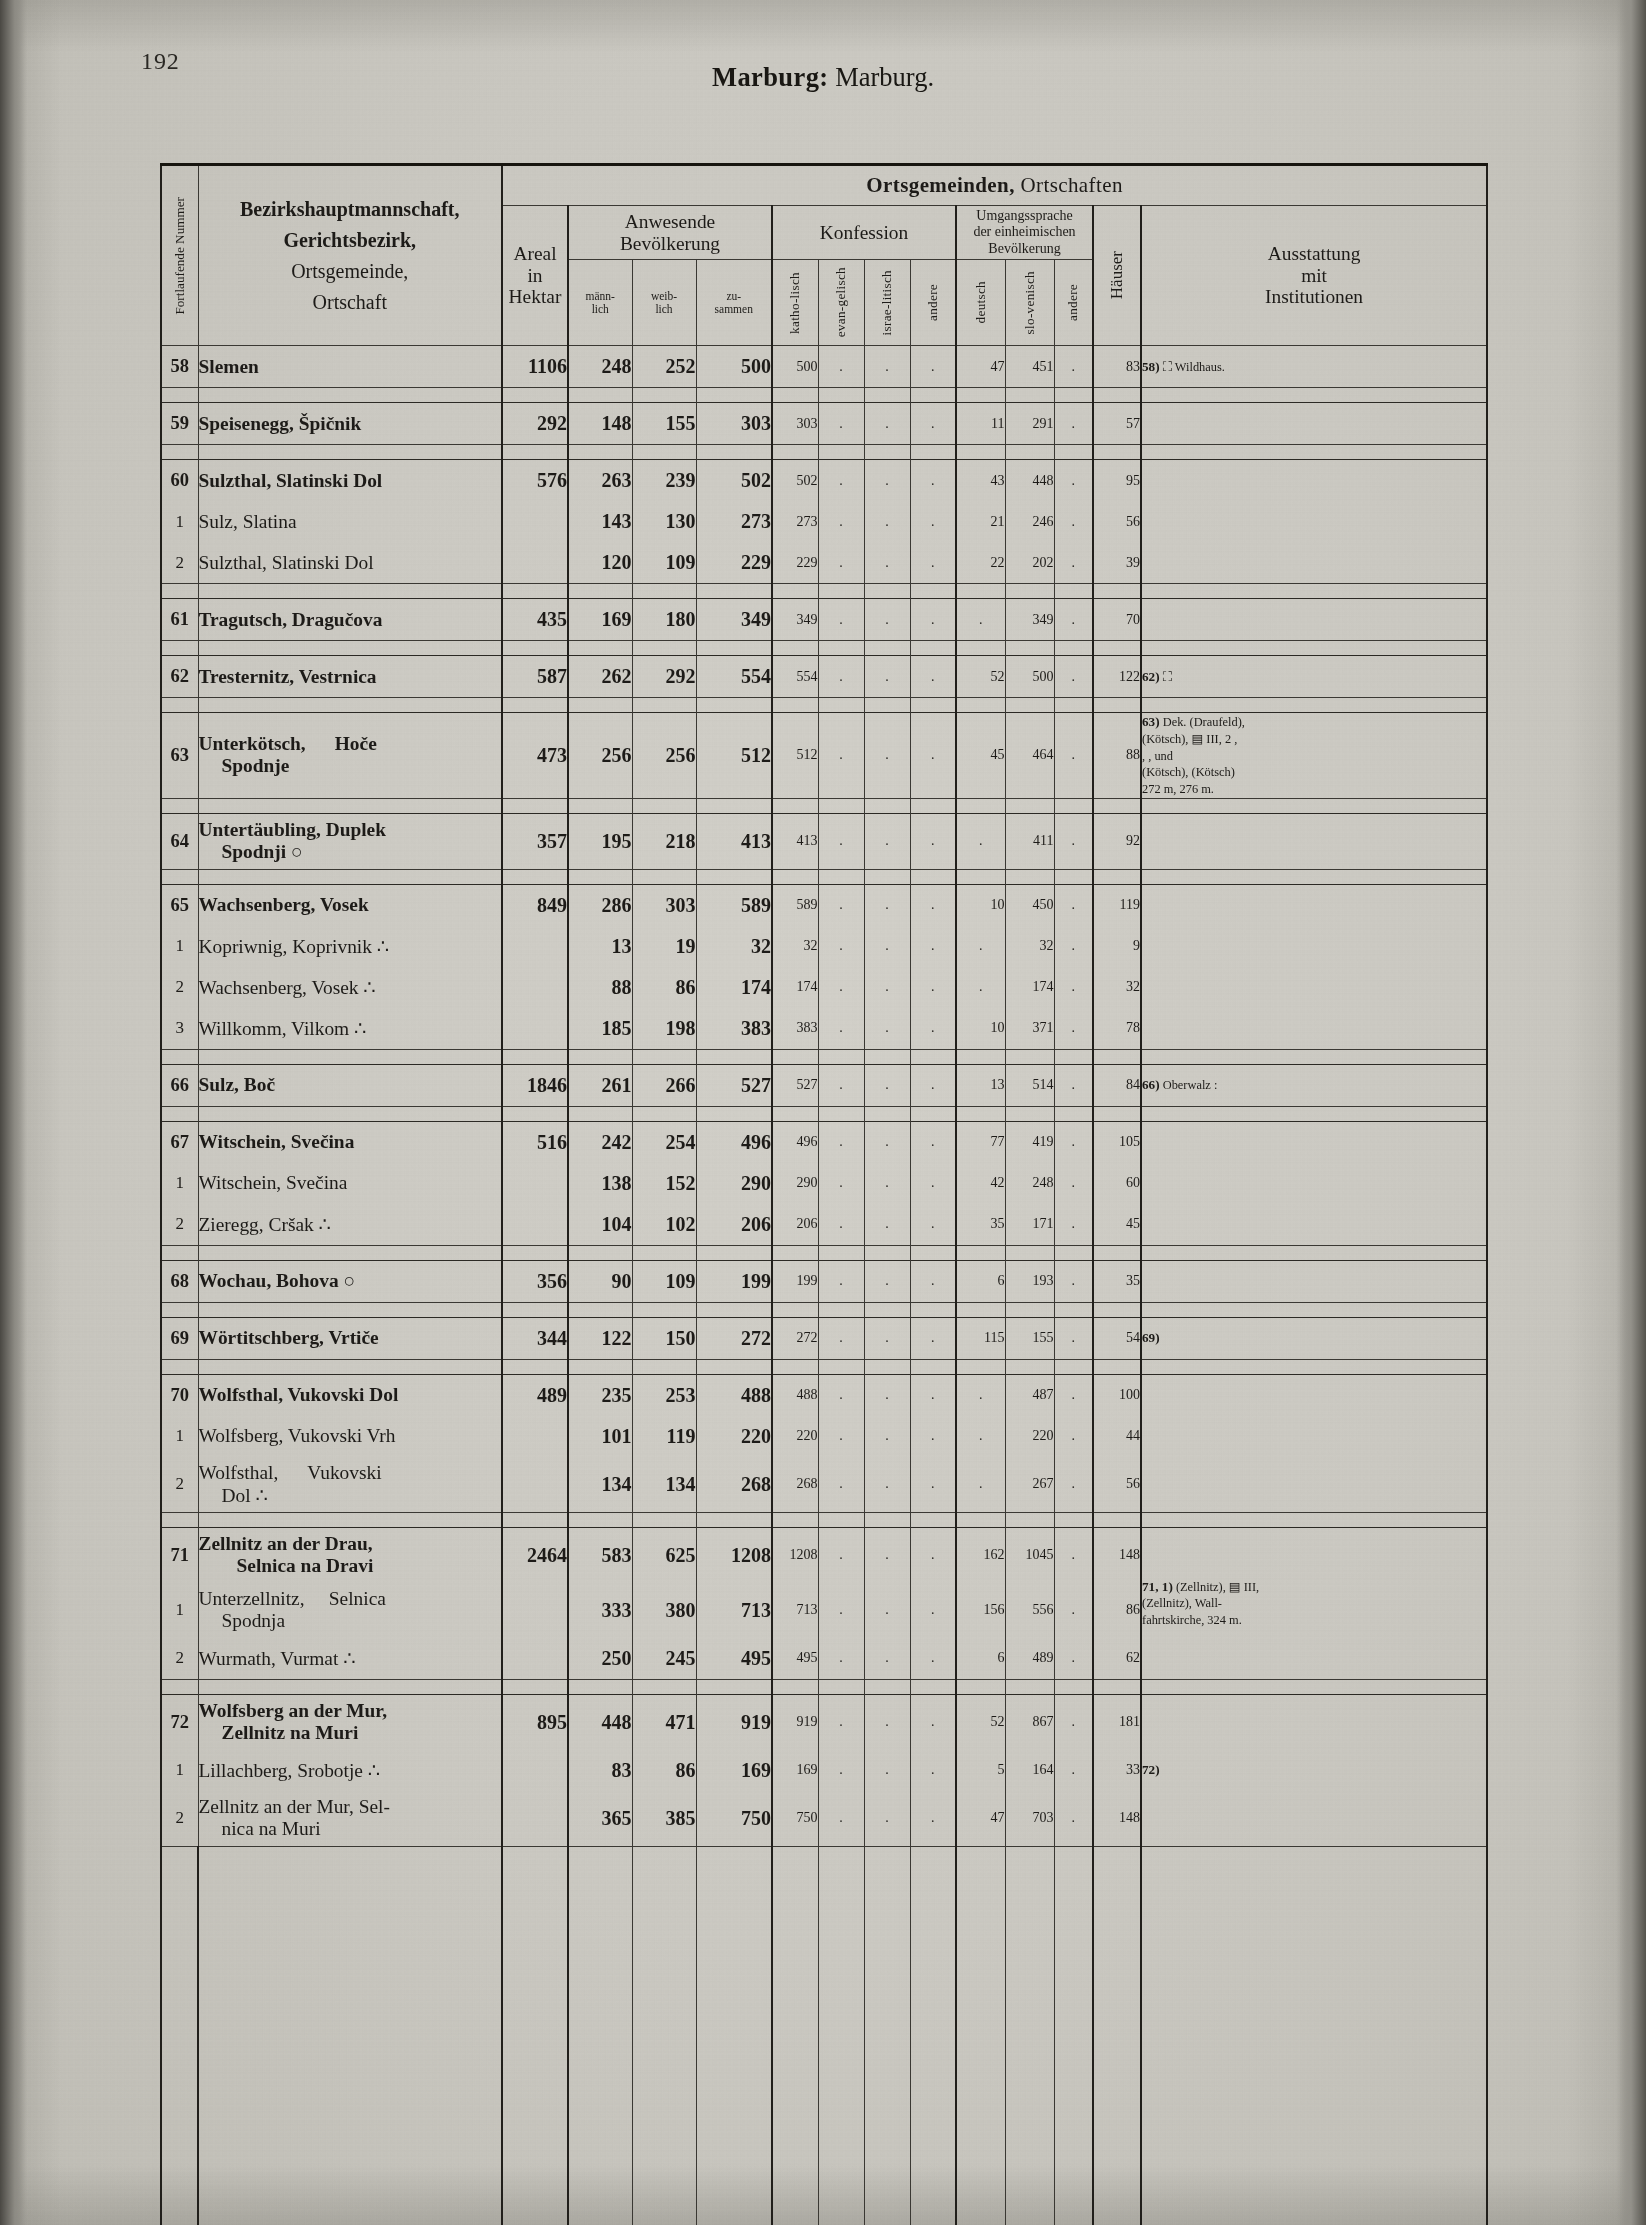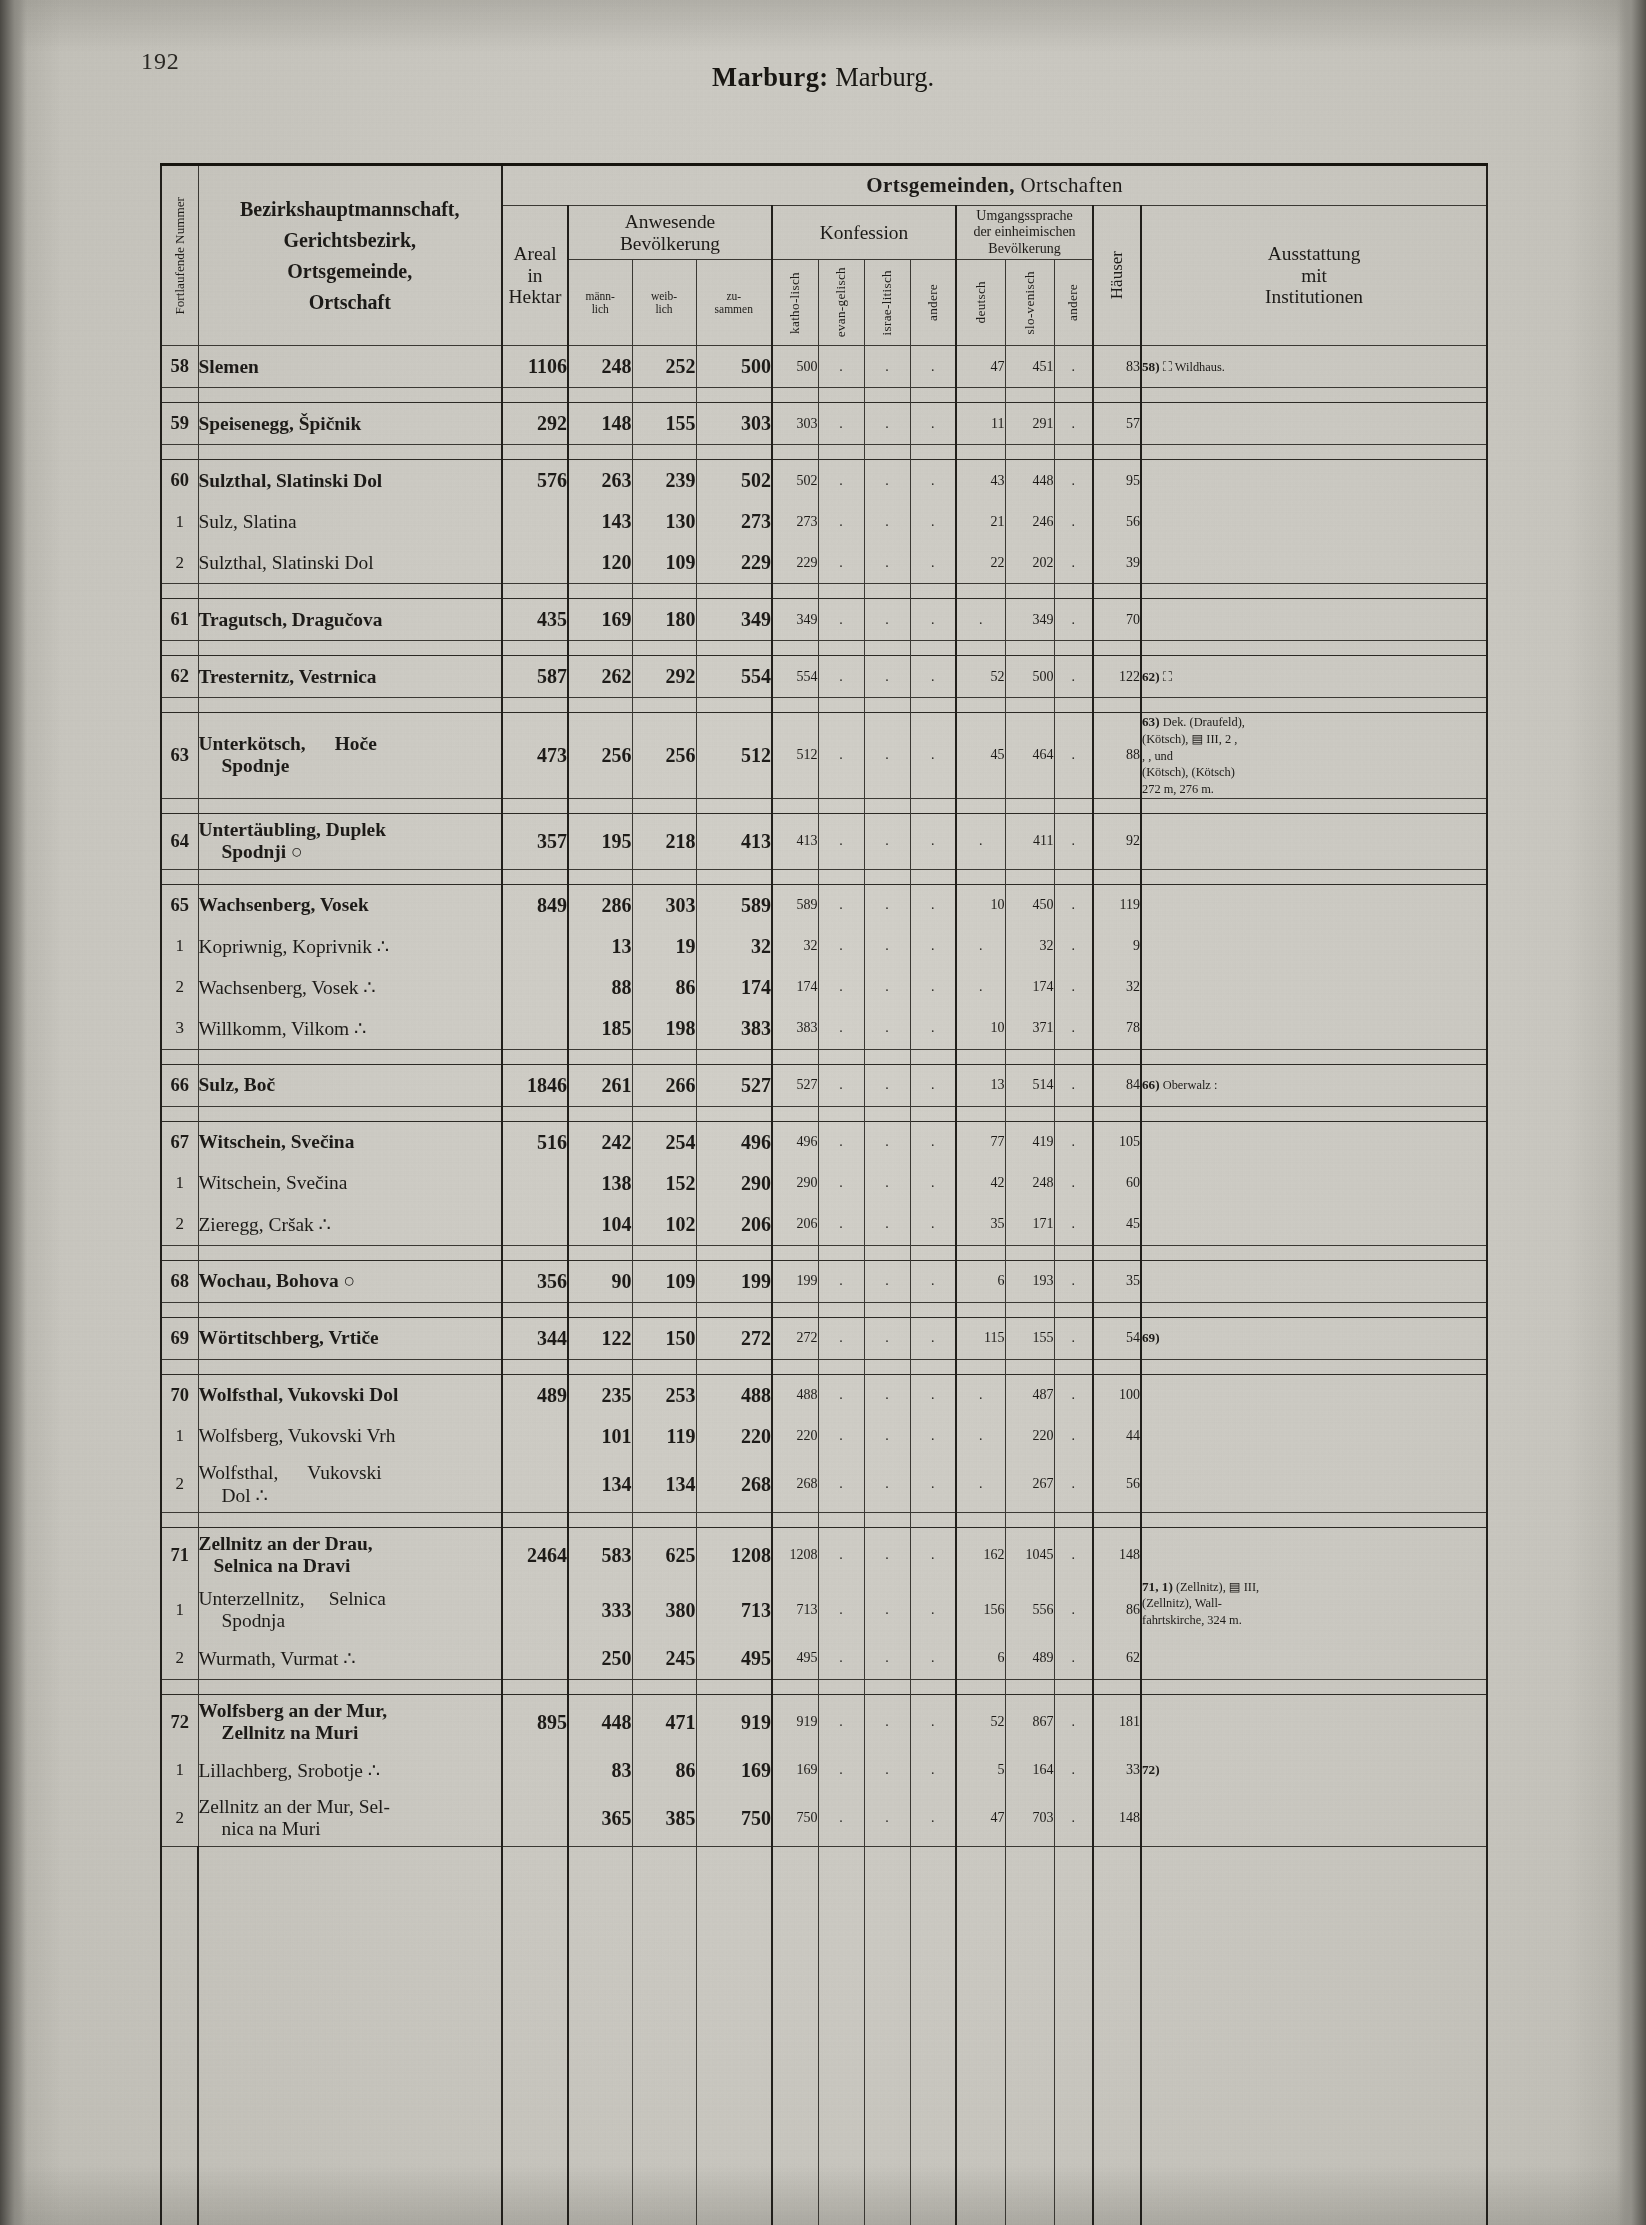--- a/index.html
+++ b/index.html
@@ -75,21 +75,21 @@
   th{font-weight:normal;}
   .hdr-main{
     font-size:21px;font-weight:bold;letter-spacing:0.4px;text-align:center;
   }
   .hdr-main .light{font-weight:normal;}
   .hdr-sub{font-size:19.4px;text-align:center;line-height:1.12;}
   .hdr-sub.small{font-size:14px;line-height:1.15;}
   .hdr-bez{
     font-size:20px;font-weight:bold;text-align:center;line-height:1.55;
   }
-  .hdr-bez .r{font-weight:bold;}
+  .hdr-bez .r{font-weight:normal;}
   .vert{
     writing-mode:vertical-rl;transform:rotate(180deg);
     white-space:nowrap;font-size:13.2px;line-height:1.05;
     margin:0 auto;text-align:center;
   }
   .vert.big{font-size:17px;}
   .vert.num{font-size:13.2px;letter-spacing:0.3px;}
   .vcell{height:85px;text-align:center;}
   .tiny{font-size:11.5px;line-height:1.1;text-align:center;}
 
@@ -852,21 +852,21 @@
           <td class="sep" style="border-top:none;border-bottom:none"></td>
           <td class="sep" style="border-top:none;border-bottom:none"></td>
           <td class="sep thickR" style="border-top:none;border-bottom:none"></td>
           <td class="sep thickR" style="border-top:none;border-bottom:none"></td>
           <td class="sep thickR" style="border-top:none;border-bottom:none"></td>
         </tr>
         <tr>
           <td class="idx thickL grp-top nb-bot">71</td>
           <td class="nm b thickR grp-top nb-bot" style="height:55px">
             <div>Zellnitz an der Drau,</div>
-            <div style="padding-left:15px">Selnica na Dravi</div>
+            <div style="padding-left:38px">Selnica na Dravi</div>
           </td>
           <td class="num thickR grp-top nb-bot">2464</td>
           <td class="num grp-top nb-bot">583</td>
           <td class="num grp-top nb-bot">625</td>
           <td class="num thickR grp-top nb-bot">1208</td>
           <td class="num sm grp-top nb-bot">1208</td>
           <td class="dot grp-top nb-bot">.</td>
           <td class="dot grp-top nb-bot">.</td>
           <td class="dot thickR grp-top nb-bot">.</td>
           <td class="num sm grp-top nb-bot">162</td>

